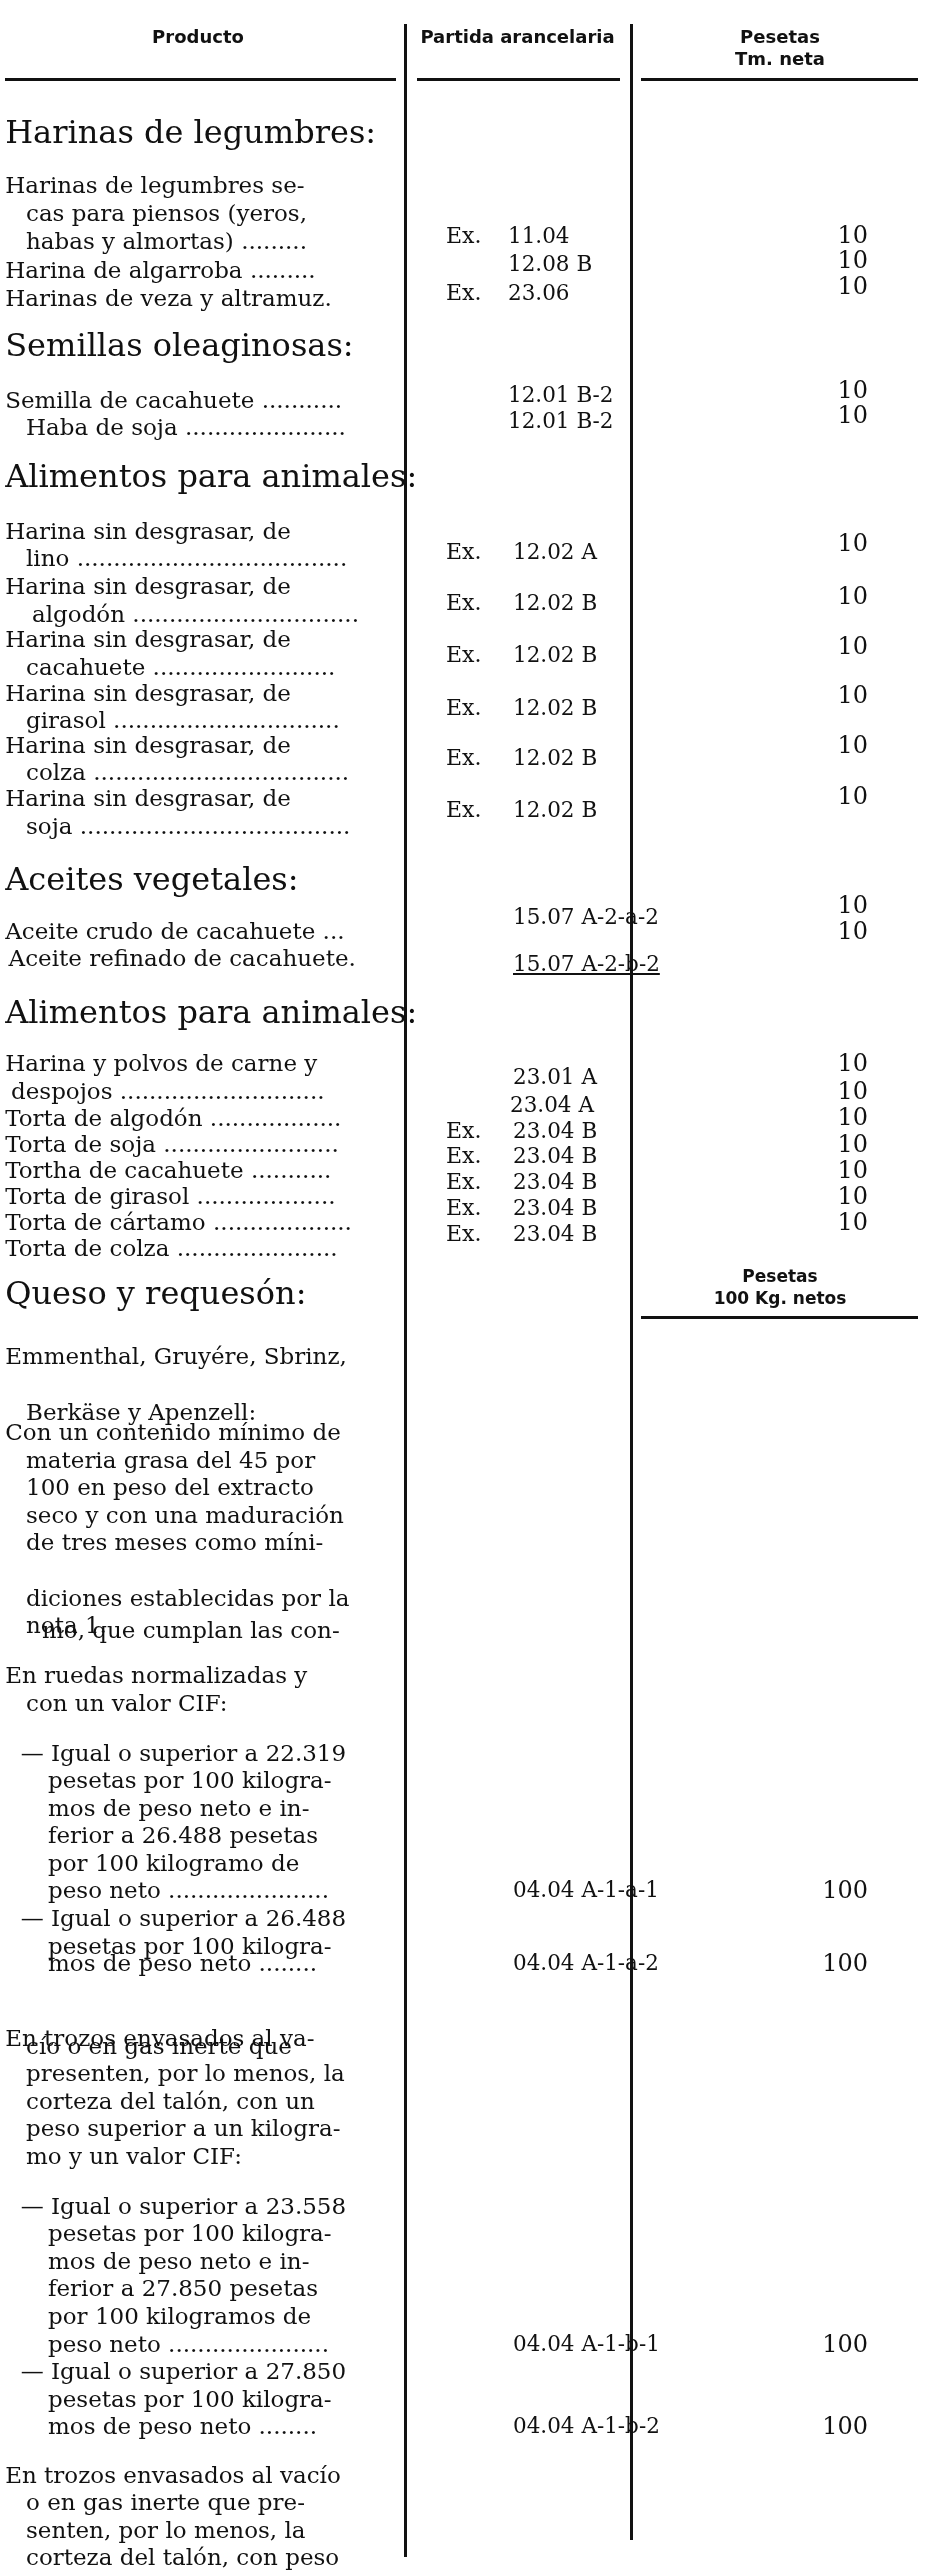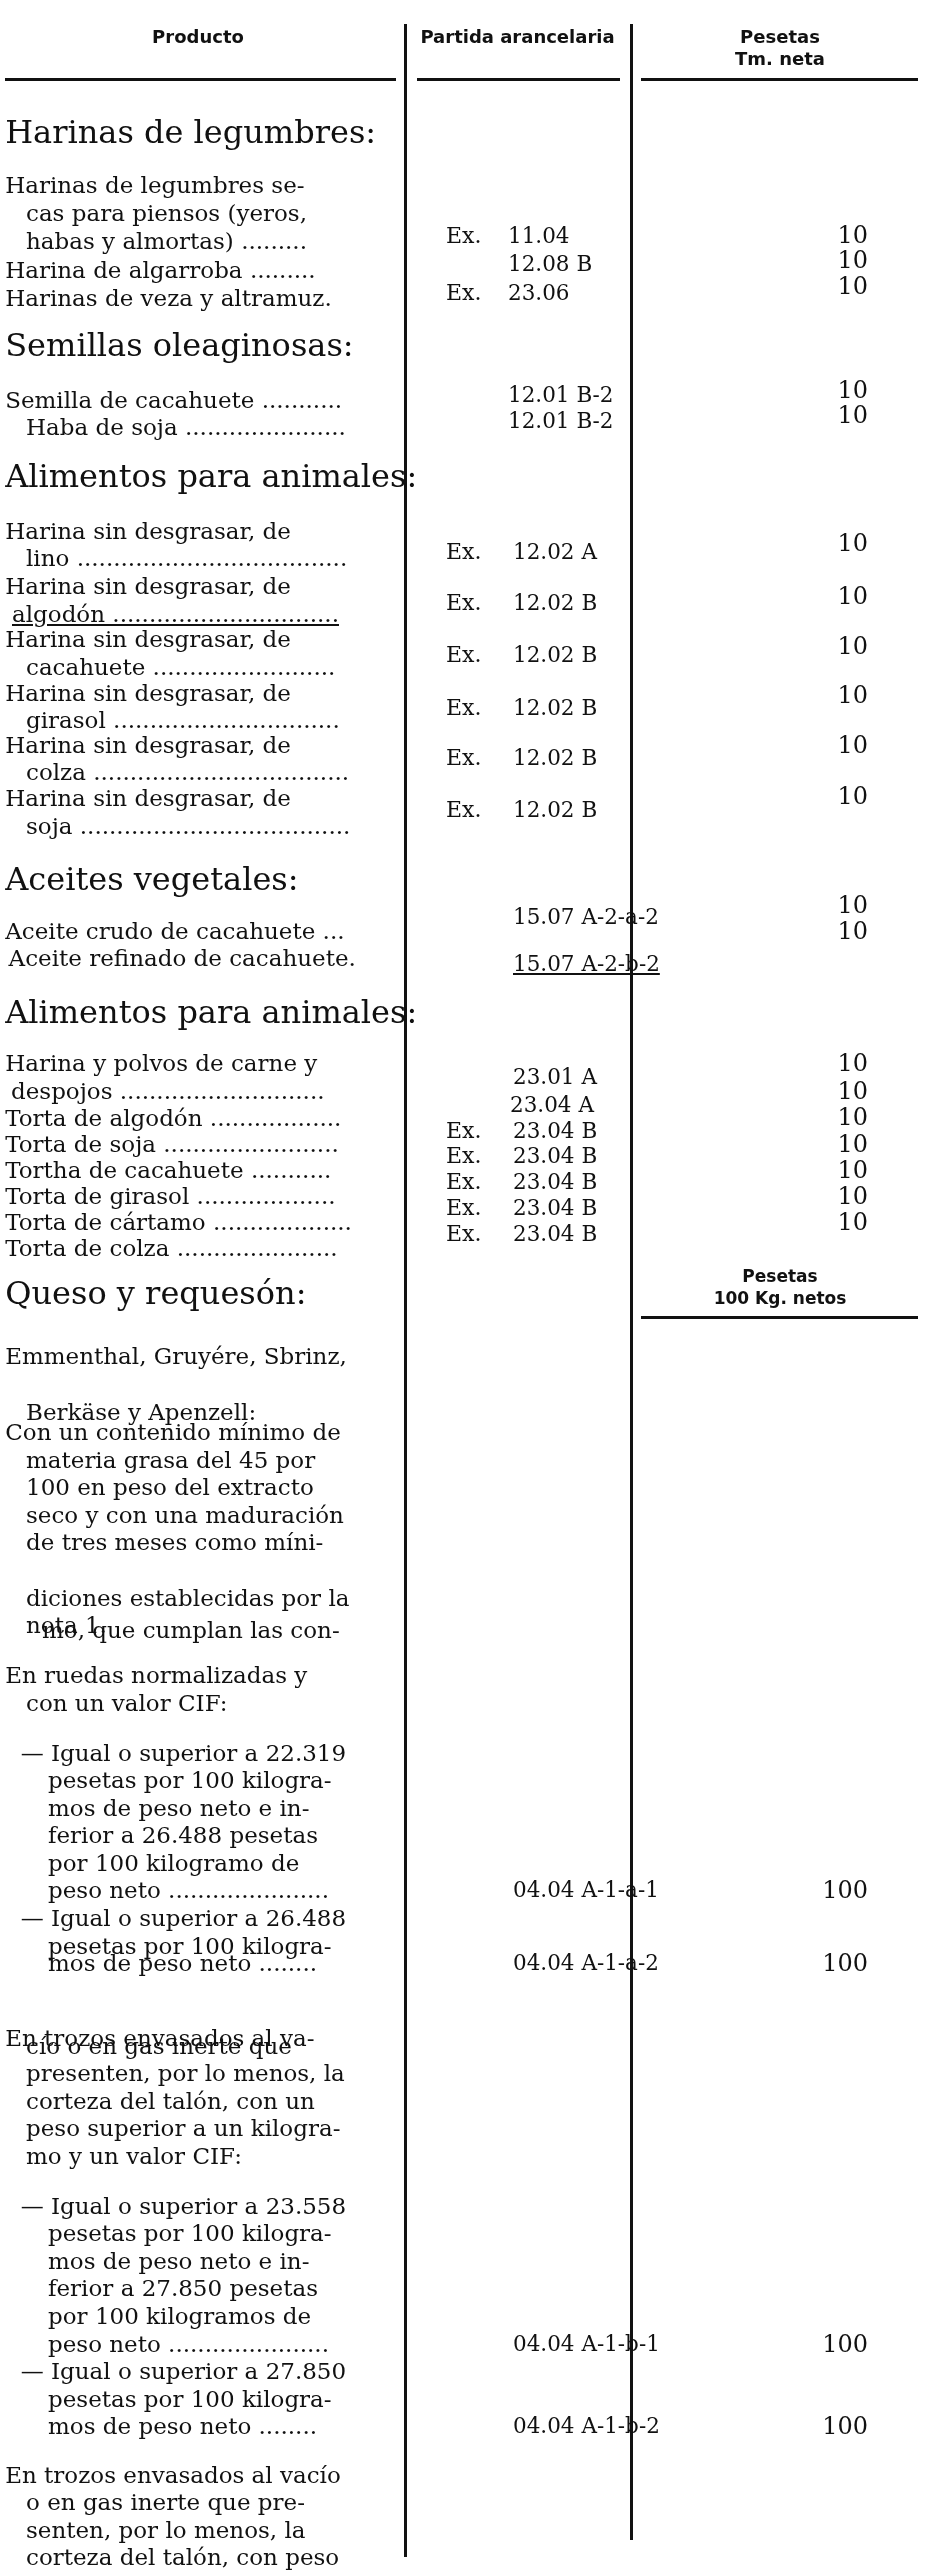--- a/index.html
+++ b/index.html
@@ -57,21 +57,21 @@
 
 <div class="t sec" style="left:5.2px; top:462px;">Alimentos para animales:</div>
 
 <div class="t" style="left:5.2px; top:517px;">Harina sin desgrasar, de</div>
 <div class="t" style="left:26px; top:544px;">lino .....................................</div>
 <div class="ex" style="left:446px; top:538px;">Ex.</div>
 <div class="code" style="left:513px; top:538px;">12.02 A</div>
 <div class="val" style="left:765px; top:529px;">10</div>
 
 <div class="t" style="left:5.2px; top:572px;">Harina sin desgrasar, de</div>
-<div class="t" style="left:12px; top:600px;text-decoration:underline;">algodón ...............................</div>
+<div class="t" style="left:32px; top:600px;">algodón ...............................</div>
 <div class="ex" style="left:446px; top:589px;">Ex.</div>
 <div class="code" style="left:513px; top:589px;">12.02 B</div>
 <div class="val" style="left:765px; top:582px;">10</div>
 
 <div class="t" style="left:5.2px; top:625px;">Harina sin desgrasar, de</div>
 <div class="t" style="left:26px; top:653px;">cacahuete .........................</div>
 <div class="ex" style="left:446px; top:641px;">Ex.</div>
 <div class="code" style="left:513px; top:641px;">12.02 B</div>
 <div class="val" style="left:765px; top:632px;">10</div>
 

